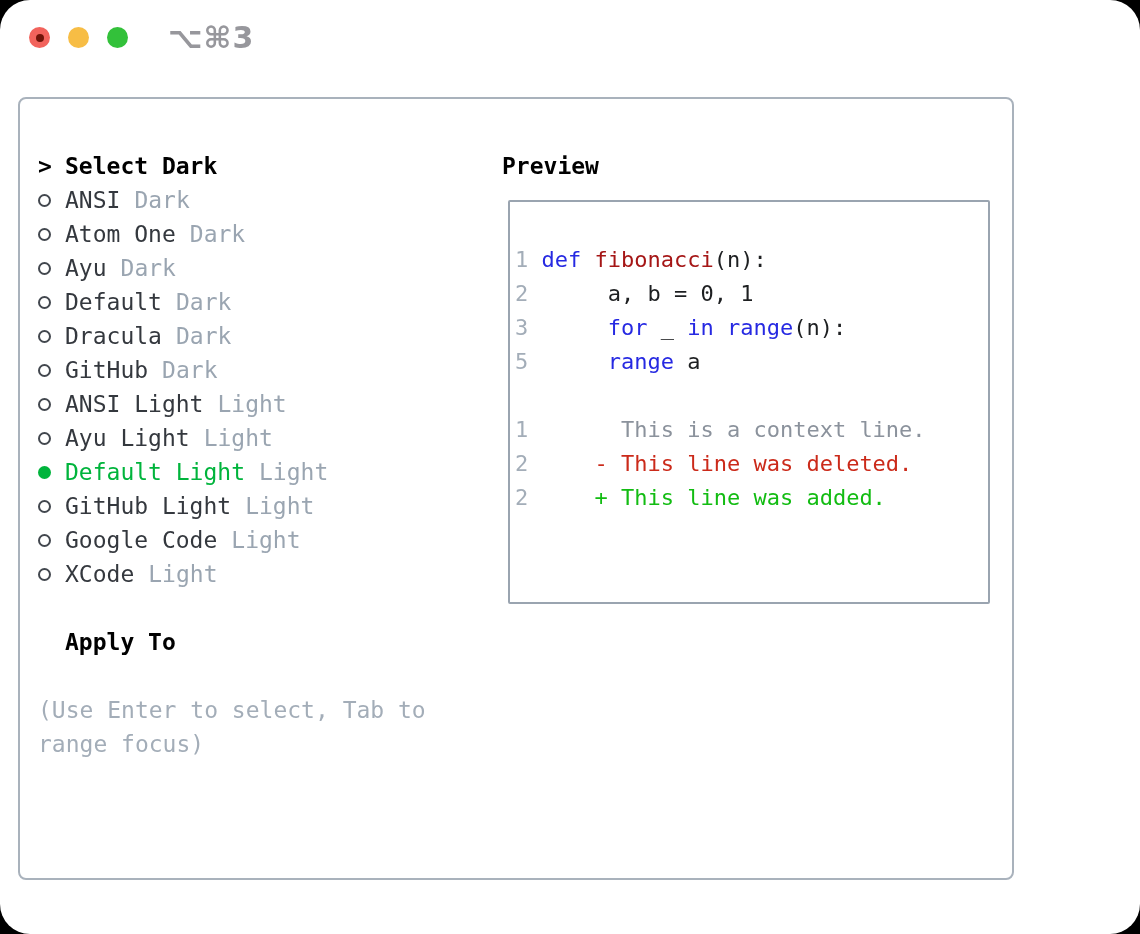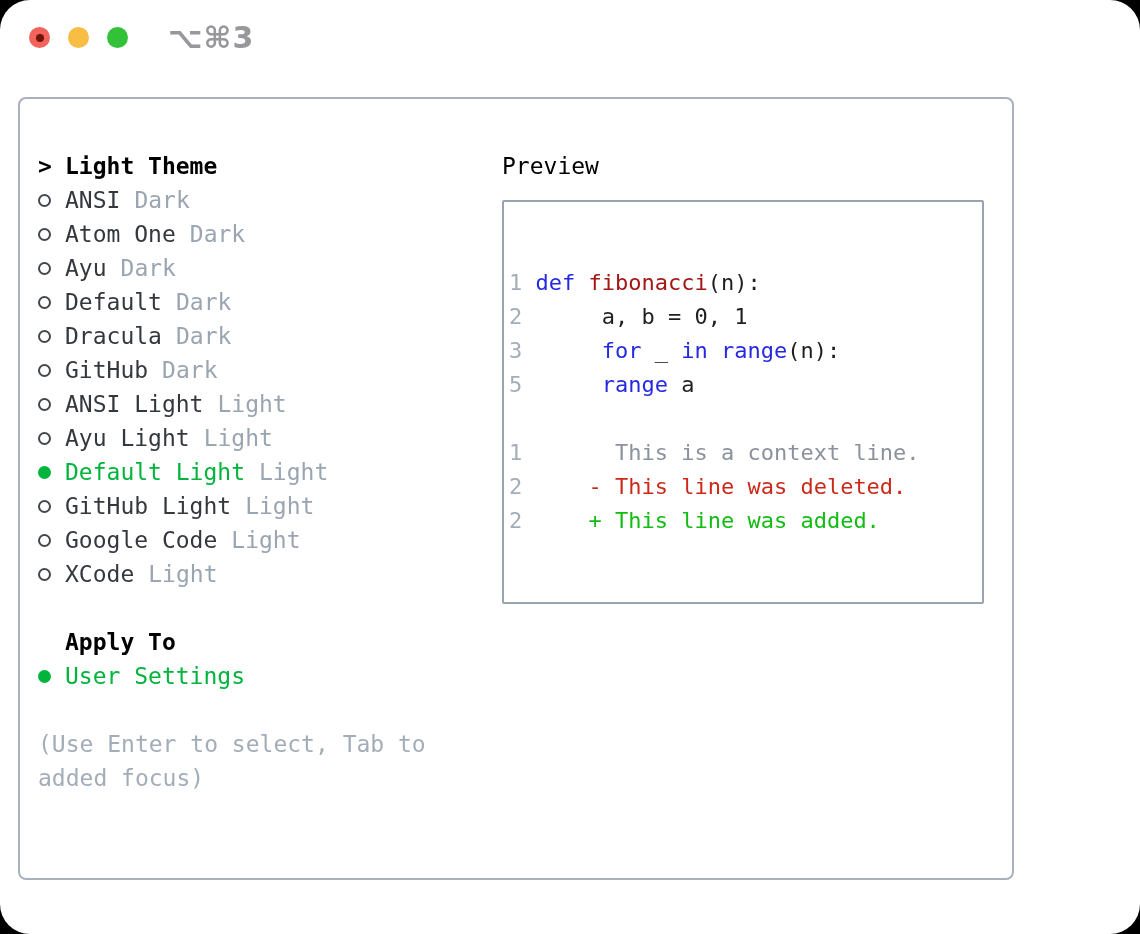--- a/index.html
+++ b/index.html
@@ -46,25 +46,25 @@
   .theme-row.selected .name{color:var(--green);}
   .apply-row .name{color:#34383e;}
   .apply-row.selected .name{color:var(--green);}
   .spacer{height:34px;}
   .apply-heading{color:#000;margin-left:27px;font-weight:bold;}
   .hint{
     width:408px;font-size:23px;line-height:34px;color:#a3adb8;margin-top:34px;
   }
   
   .col-right{position:absolute;left:482px;top:50px;}
-  .preview-heading{height:34px;display:flex;align-items:center;font-size:23px;font-weight:normal;color:#000;}
+  .preview-heading{height:34px;display:flex;align-items:center;font-size:23px;font-weight:bold;color:#000;}
   .preview-box{
-    margin-left:0;margin-top:17px;width:482px;height:404px;
+    margin-left:6px;margin-top:17px;width:482px;height:404px;
     border:2px solid #9aa4b0;border-radius:2px;background:#fff;
-    padding:64px 0 0 5px;overflow:hidden;
+    padding:41px 0 0 5px;overflow:hidden;
   }
   .pline{height:34px;font-size:22px;line-height:34px;white-space:pre;}
   .ln{color:#a3adb8;}
   .c-code{color:#1d1f21;}
   .c-keyword{color:#2629e2;}
   .c-function{color:#a51616;}
   .c-context{color:#8b929c;}
   .c-deleted{color:#cb2a1a;}
   .c-added{color:#12bc12;}
 </style>
@@ -82,21 +82,21 @@
     <div class="shortcut">⌥⌘3</div>
   </div>
 
   <div class="panel">
 
     <div class="col-left">
       <div class="row heading">
         <span class="slot">
             <span class="caret">&gt;</span>
           </span>
-        <span>Light Theme</span>
+        <span>Select Dark</span>
       </div>
 
       <div id="theme-list">
   <div class="row theme-row">
     <span class="slot">
               <span class="marker ring"></span>
             </span>
     <span class="name">ANSI</span>
     <span class="variant">Dark</span>
   </div>
@@ -187,30 +187,24 @@
             </span>
     <span class="name">XCode</span>
     <span class="variant">Light</span>
   </div>
 </div>
 
       <div class="spacer"></div>
 
       <div class="row apply-heading">Apply To</div>
       <div id="apply-list">
-  <div class="row apply-row selected">
-    <span class="slot">
-              <span class="marker dot"></span>
-            </span>
-    <span class="name">User Settings</span>
-  </div>
-
-</div>
-
-      <div class="hint">(Use Enter to select, Tab to added focus)</div>
+
+</div>
+
+      <div class="hint">(Use Enter to select, Tab to range focus)</div>
     </div>
 
     <div class="col-right">
       <div class="preview-heading">Preview</div>
       <div class="preview-box" id="preview-box">
   <div class="pline"><span class="ln">1</span><span class="c-code"> </span><span class="c-keyword">def</span><span class="c-code"> </span><span class="c-function">fibonacci</span><span class="c-code">(n):</span></div>
 
   <div class="pline"><span class="ln">2</span><span class="c-code">      a, b = 0, 1</span></div>
 
   <div class="pline"><span class="ln">3</span><span class="c-code">      </span><span class="c-keyword">for</span><span class="c-code"> _ </span><span class="c-keyword">in</span><span class="c-code"> </span><span class="c-keyword">range</span><span class="c-code">(n):</span></div>

